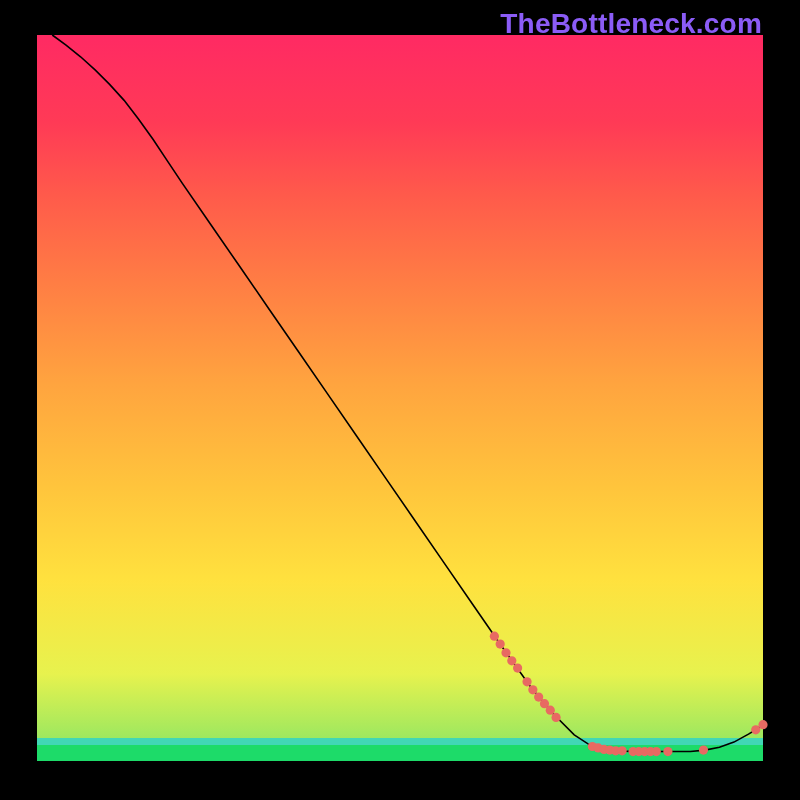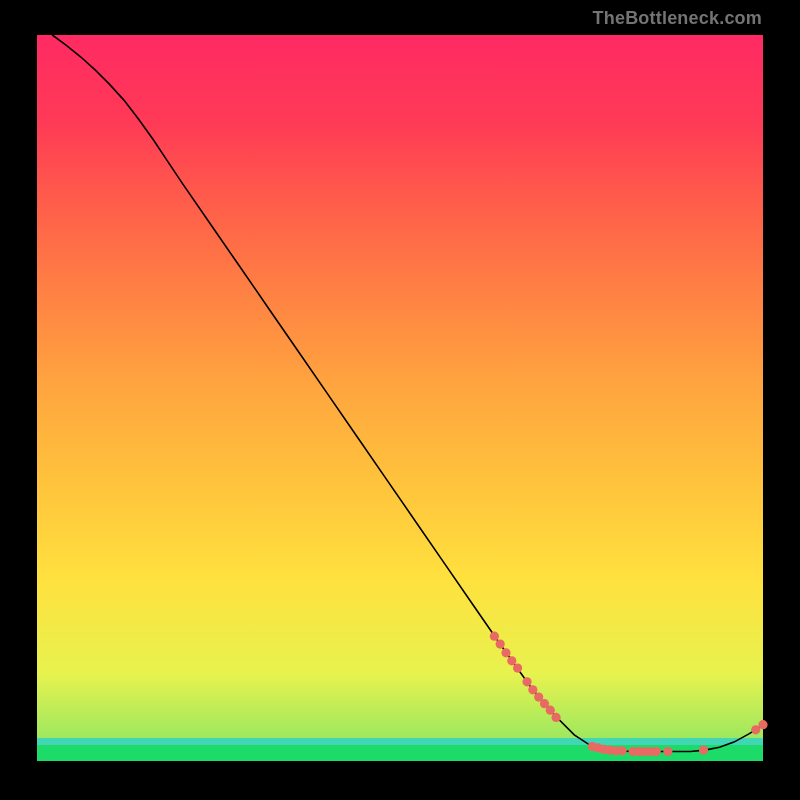--- a/index.html
+++ b/index.html
@@ -30,23 +30,23 @@
       #ff7d44 66%,
       #ff5a4b 78%,
       #ff3a56 88%,
       #ff2a63 100%);
   }
   .watermark {
     position: absolute;
     top: 8px;
     right: 38px;
     font-family: Arial, Helvetica, sans-serif;
-    font-size: 18px;
+    font-size: 28px;
     font-weight: bold;
-    color: #737373;
+    color: #8b5cf6;
     letter-spacing: 0.2px;
   }
   svg.overlay {
     position: absolute;
     left: 37px;
     top: 35px;
     width: 726px;
     height: 726px;
     overflow: visible;
   }

